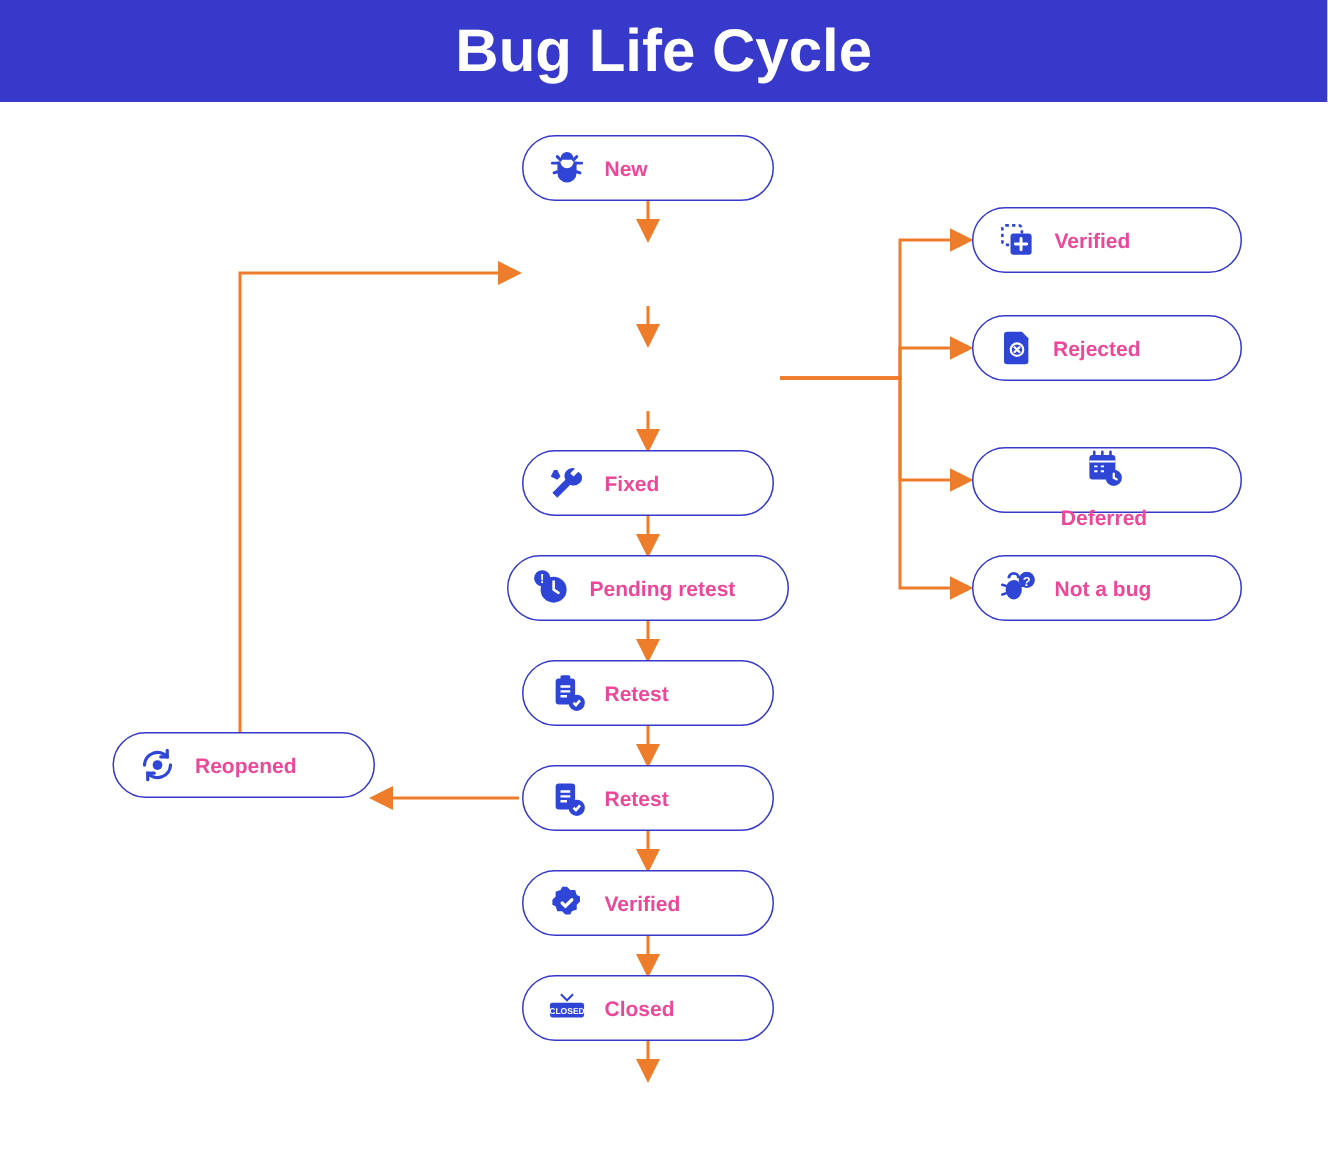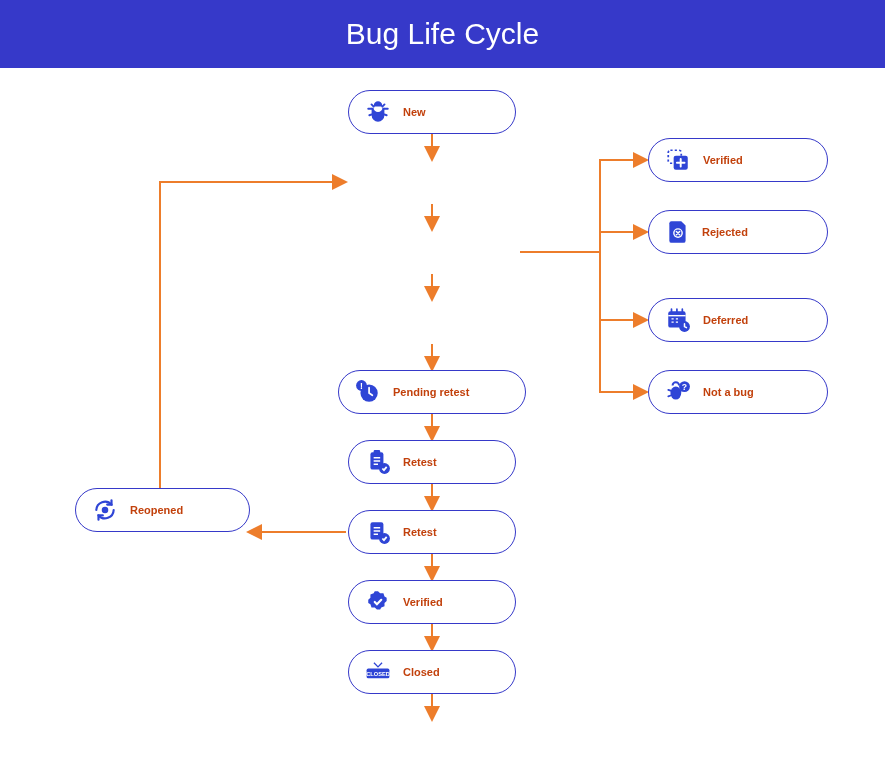--- a/index.html
+++ b/index.html
@@ -14,44 +14,44 @@
   .header {
     width: 100%;
     height: 68px;
     background: #3639c9;
     display: flex;
     align-items: center;
     justify-content: center;
   }
   .header-title {
     color: #fff;
-    font-size: 30px;
-    font-weight: 400;
+    font-size: 40px;
+    font-weight: 700;
   }
   .canvas {
     position: relative;
     width: 100%;
     height: 704px;
   }
   .node {
     position: absolute;
     display: flex;
     align-items: center;
     gap: 12px;
     border: 1.5px solid #3639c9;
     background: #fff;
     border-radius: 26px;
     padding: 0 20px 0 16px;
     height: 44px;
     min-width: 160px;
   }
   .node-label {
-    font-size: 11px;
+    font-size: 14px;
     font-weight: 700;
-    color: #c2410c;
+    color: #ec4899;
   }
   .icon {
     width: 26px;
     height: 26px;
     flex-shrink: 0;
     display: flex;
     align-items: center;
     justify-content: center;
   }
   svg.flowlines {
@@ -103,20 +103,29 @@
     <span class="icon">
       <svg viewBox="0 0 24 24" fill="#2f45d6">
           <path d="M12 3a3 3 0 0 0-3 3h6a3 3 0 0 0-3-3zm-5 5a5 5 0 0 0 10 0v7a5 5 0 0 1-10 0V8zM3 9h3M18 9h3M4 15l3-1M20 15l-3-1M6 5l2 2M18 5l-2 2" stroke="#2f45d6" stroke-width="1.8" fill="#2f45d6" stroke-linecap="round"></path>
         </svg>
     </span>
     <span class="node-label">New</span>
   </div>
 
 
 
+  <div class="node" style="left:348px; top:232px; width:168px;">
+    <span class="icon">
+      <svg viewBox="0 0 24 24" fill="#2f45d6">
+          <path d="M21 7a5 5 0 0 1-7 6l-8 8-3-3 8-8a5 5 0 0 1 6-7l-3 3 2 2 3-3c.7.6 1.3 1.3 2 2z"></path>
+          <path d="M6 4l2 4-2 2-4-2 2-4 2 0z"></path>
+        </svg>
+    </span>
+    <span class="node-label">Fixed</span>
+  </div>
 
   <div class="node" style="left:338px; top:302px; width:188px;">
     <span class="icon">
       <svg viewBox="0 0 24 24" fill="#2f45d6">
           <circle cx="13" cy="13" r="8"></circle>
           <path d="M13 8v5l3 2" stroke="#fff" stroke-width="1.6" fill="none" stroke-linecap="round"></path>
           <circle cx="6" cy="6" r="5" fill="#2f45d6"></circle>
           <text x="6" y="9" text-anchor="middle" font-size="8" fill="#fff" font-weight="bold">!</text>
         </svg>
     </span>
@@ -196,21 +205,21 @@
       <svg viewBox="0 0 24 24" fill="#2f45d6">
           <path d="M6 2h9l4 4v14a2 2 0 0 1-2 2H6a2 2 0 0 1-2-2V4a2 2 0 0 1 2-2z"></path>
           <circle cx="12" cy="13" r="4.5" fill="#fff"></circle>
           <circle cx="12" cy="13" r="3.2" fill="#2f45d6"></circle>
           <path d="M10.5 11.5l3 3M13.5 11.5l-3 3" stroke="#fff" stroke-width="1.4" stroke-linecap="round"></path>
         </svg>
     </span>
     <span class="node-label">Rejected</span>
   </div>
 
-  <div class="node" style="left:648px; top:230px; width:180px;">
+  <div class="node" style="left:648px; top:230px; width:180px;flex-direction:column;">
     <span class="icon">
       <svg viewBox="0 0 24 24" fill="#2f45d6">
           <rect x="3" y="4" width="16" height="15" rx="2"></rect>
           <path d="M3 8h16" stroke="#fff" stroke-width="1.3"></path>
           <path d="M6 2v3M11 2v3M16 2v3" stroke="#2f45d6" stroke-width="1.6" stroke-linecap="round"></path>
           <path d="M6 11h2M10 11h2M6 14h2M10 14h2" stroke="#fff" stroke-width="1.2"></path>
           <circle cx="18" cy="18" r="5" fill="#2f45d6"></circle>
           <path d="M18 15.5V18l1.8 1" stroke="#fff" stroke-width="1.4" fill="none" stroke-linecap="round"></path>
         </svg>
     </span>

